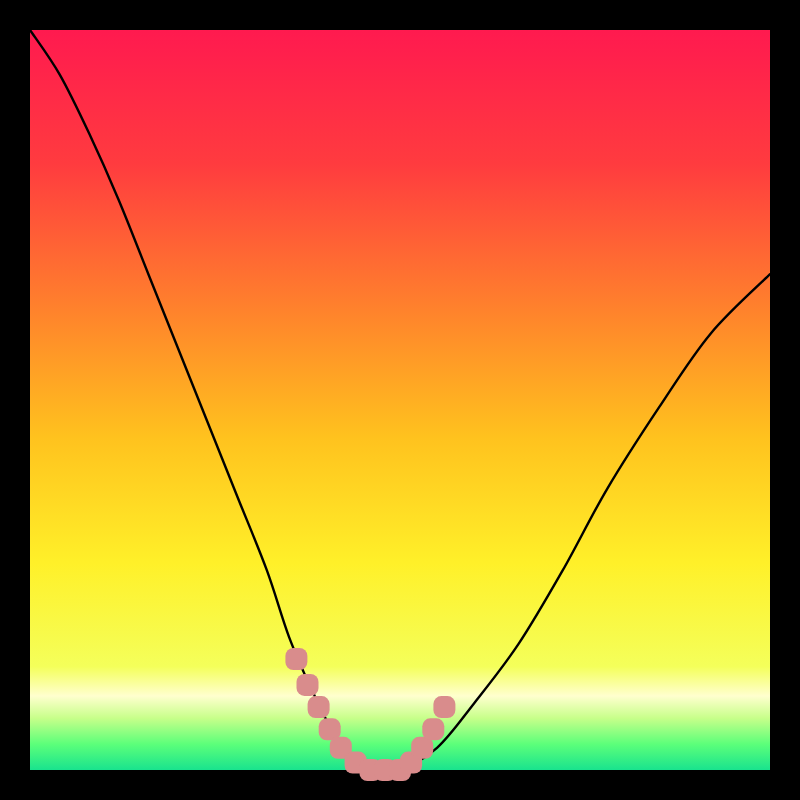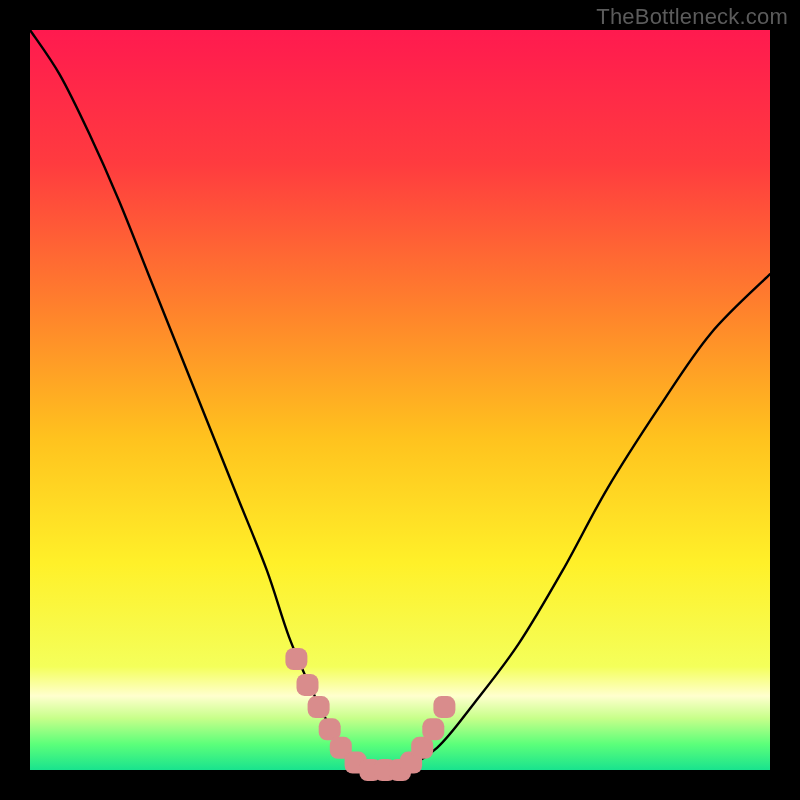--- a/index.html
+++ b/index.html
@@ -30,21 +30,20 @@
   svg {
     position: absolute;
     top: 0;
     left: 0;
   }
 </style>
 </head>
 <body>
 
 <div class="stage">
-  <div class="watermark">TheBottleneck.com</div>
   <svg id="chart-svg" width="800" height="800" viewBox="0 0 800 800">
       <defs>
         <linearGradient id="bg-grad" x1="0" y1="0" x2="0" y2="1">
           <stop offset="0%" stop-color="#ff1a4f"></stop>
           <stop offset="18%" stop-color="#ff3b3f"></stop>
           <stop offset="40%" stop-color="#ff8a2a"></stop>
           <stop offset="55.00000000000001%" stop-color="#ffc21e"></stop>
           <stop offset="72%" stop-color="#fff029"></stop>
           <stop offset="86%" stop-color="#f4ff5a"></stop>
           <stop offset="90%" stop-color="#ffffce"></stop>

